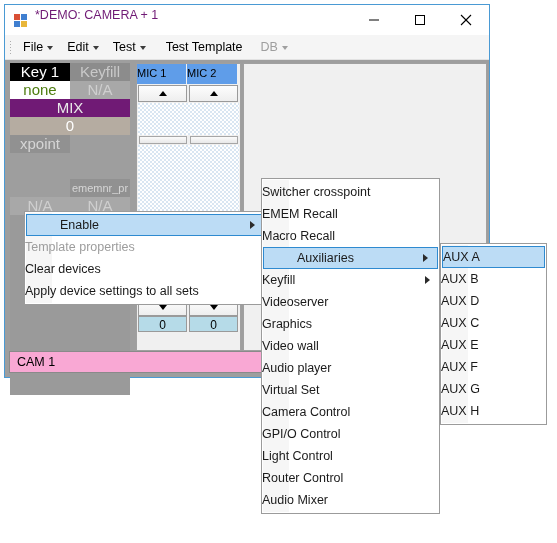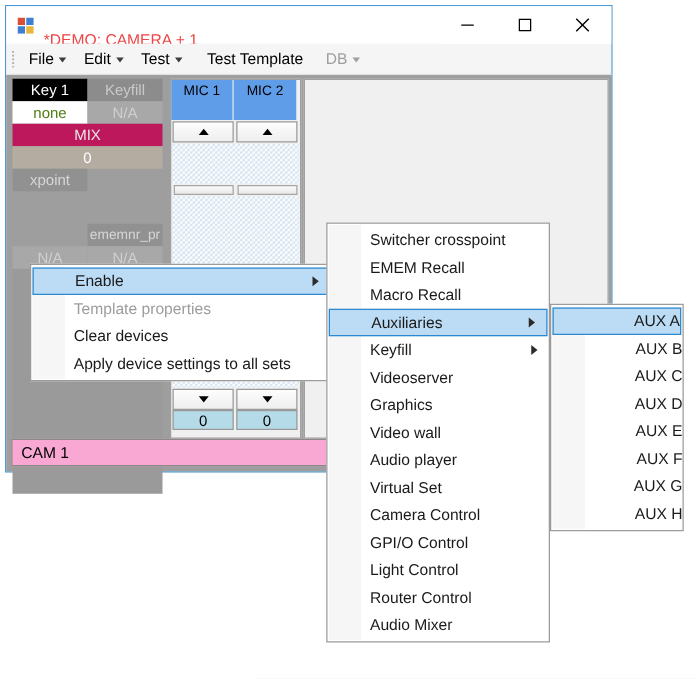--- a/index.html
+++ b/index.html
@@ -37,23 +37,23 @@
     box-sizing: border-box;
   }
   .titlebar-icon {
     position: absolute;
     left: 9px; top: 9px;
     width: 13px; height: 13px;
   }
   .title-text {
     position: absolute;
     left: 30px;
-    top: 20px;
+    top: 3px;
     font-size: 12.5px;
-    color: #ef4444;
+    color: #701a75;
     white-space: nowrap;
   }
   .win-btns {
     position: absolute;
     right: 0; top: 0;
     height: 30px;
     display: flex;
   }
   .win-btn {
     width: 46px;
@@ -120,31 +120,31 @@
     position: absolute;
     left: 5px;
     top: 3px;
     width: 120px;
     height: 288px;
   }
   .kg-row { display: flex; width: 100%; }
   .kg-cell {
     box-sizing: border-box;
     text-align: center;
-    font-size: 12px;
+    font-size: 15px;
     line-height: 18px;
     height: 18px;
     overflow: hidden;
     white-space: nowrap;
   }
   .c-key1    { width:60px; background:#000000; color:#ffffff; }
   .c-keyfill { width:60px; background:#8c8c8c; color:#c9c9c9; }
   .c-none    { width:60px; background:#ffffff; color:#4d7c0f; }
   .c-na      { width:60px; background:#a8a8a8; color:#cfcfcf; }
-  .c-mix     { width:120px; background:#be185d; color:#e8e8e8; }
+  .c-mix     { width:120px; background:#701a75; color:#e8e8e8; }
   .c-zero    { width:120px; background:#b5aca1; color:#ffffff; }
   .c-xpoint  { width:60px; background:#919191; color:#d6d6d6; }
   .c-ememnr  { width:60px; background:#919191; color:#d6d6d6; font-size:11px; text-align:center;margin-top:44px;}
   .c-na2     { width:60px; background:#a8a8a8; color:#cfcfcf; }
   .kg-fill {
     width: 120px;
     background: #9a9a9a;
     height: 180px;
   }
 
@@ -155,23 +155,23 @@
     top: 3px;
     width: 105px;
     height: 288px;
     background: #f0f0f0;
     border: 1px solid #a0a0a0;
     box-sizing: border-box;
   }
   .mic-hdr-row { display: flex; }
   .mic-hdr {
     width: 50px;
-    height: 32px;
+    height: 20px;
     line-height: 18px;
-    text-align: center;
+    text-align: left;
     font-size: 11px;
     color: #000;
     background: #5f9de9;
     box-sizing: border-box;
     border-right: 1px solid #f0f0f0;
   }
   .mic-hdr:last-child { border-right: none; }
   .mic-btn-row { display: flex; padding: 1px 1px 0 1px; gap: 2px; }
   .mic-btn {
     width: 49px;
@@ -280,21 +280,20 @@
     content: "";
     position: absolute;
     left: 1px; top: 1px; bottom: 1px;
     width: 26px;
     background: #f6f6f6;
   }
   .ctx-item {
     position: relative;
     height: 22px;
     line-height: 22px;
-    padding-left: 34px;
     padding-right: 24px;
     white-space: nowrap;
     box-sizing: border-box;
   }
   .ctx-item.disabled { color: #9d9d9d; }
   .ctx-item.selected {
     background: #bcdcf5;
     border: 1px solid #2e8ad0;
     margin: 0 1px;
     height: 22px;
@@ -321,21 +320,21 @@
   #menu-devices {
     left: 261px;
     top: 178px;
     width: 179px;
   }
   #menu-aux {
     left: 440px;
     top: 243px;
     width: 107px;
   }
-  #menu-aux .ctx-item { padding-left: 0; text-align:right; padding-right:0; }
+  #menu-aux .ctx-item { padding-left: 0; text-align:left; padding-right:0; }
   #menu-aux .ctx-item.selected { padding-left: 0; }
 </style>
 </head>
 <body>
 
 <div class="window">
 
   <div class="titlebar">
     <span class="titlebar-icon">
       <svg width="13" height="13" viewBox="0 0 13 13">
@@ -526,26 +525,26 @@
 </div>
 
 <div class="ctxmenu" id="menu-aux">
   <div class="ctx-item selected">
     <span>AUX A</span>
   </div>
   <div class="ctx-item">
     <span>AUX B</span>
   </div>
   <div class="ctx-item">
+    <span>AUX D</span>
+  </div>
+  <div class="ctx-item">
     <span>AUX C</span>
   </div>
   <div class="ctx-item">
-    <span>AUX D</span>
-  </div>
-  <div class="ctx-item">
     <span>AUX E</span>
   </div>
   <div class="ctx-item">
     <span>AUX F</span>
   </div>
   <div class="ctx-item">
     <span>AUX G</span>
   </div>
   <div class="ctx-item">
     <span>AUX H</span>

